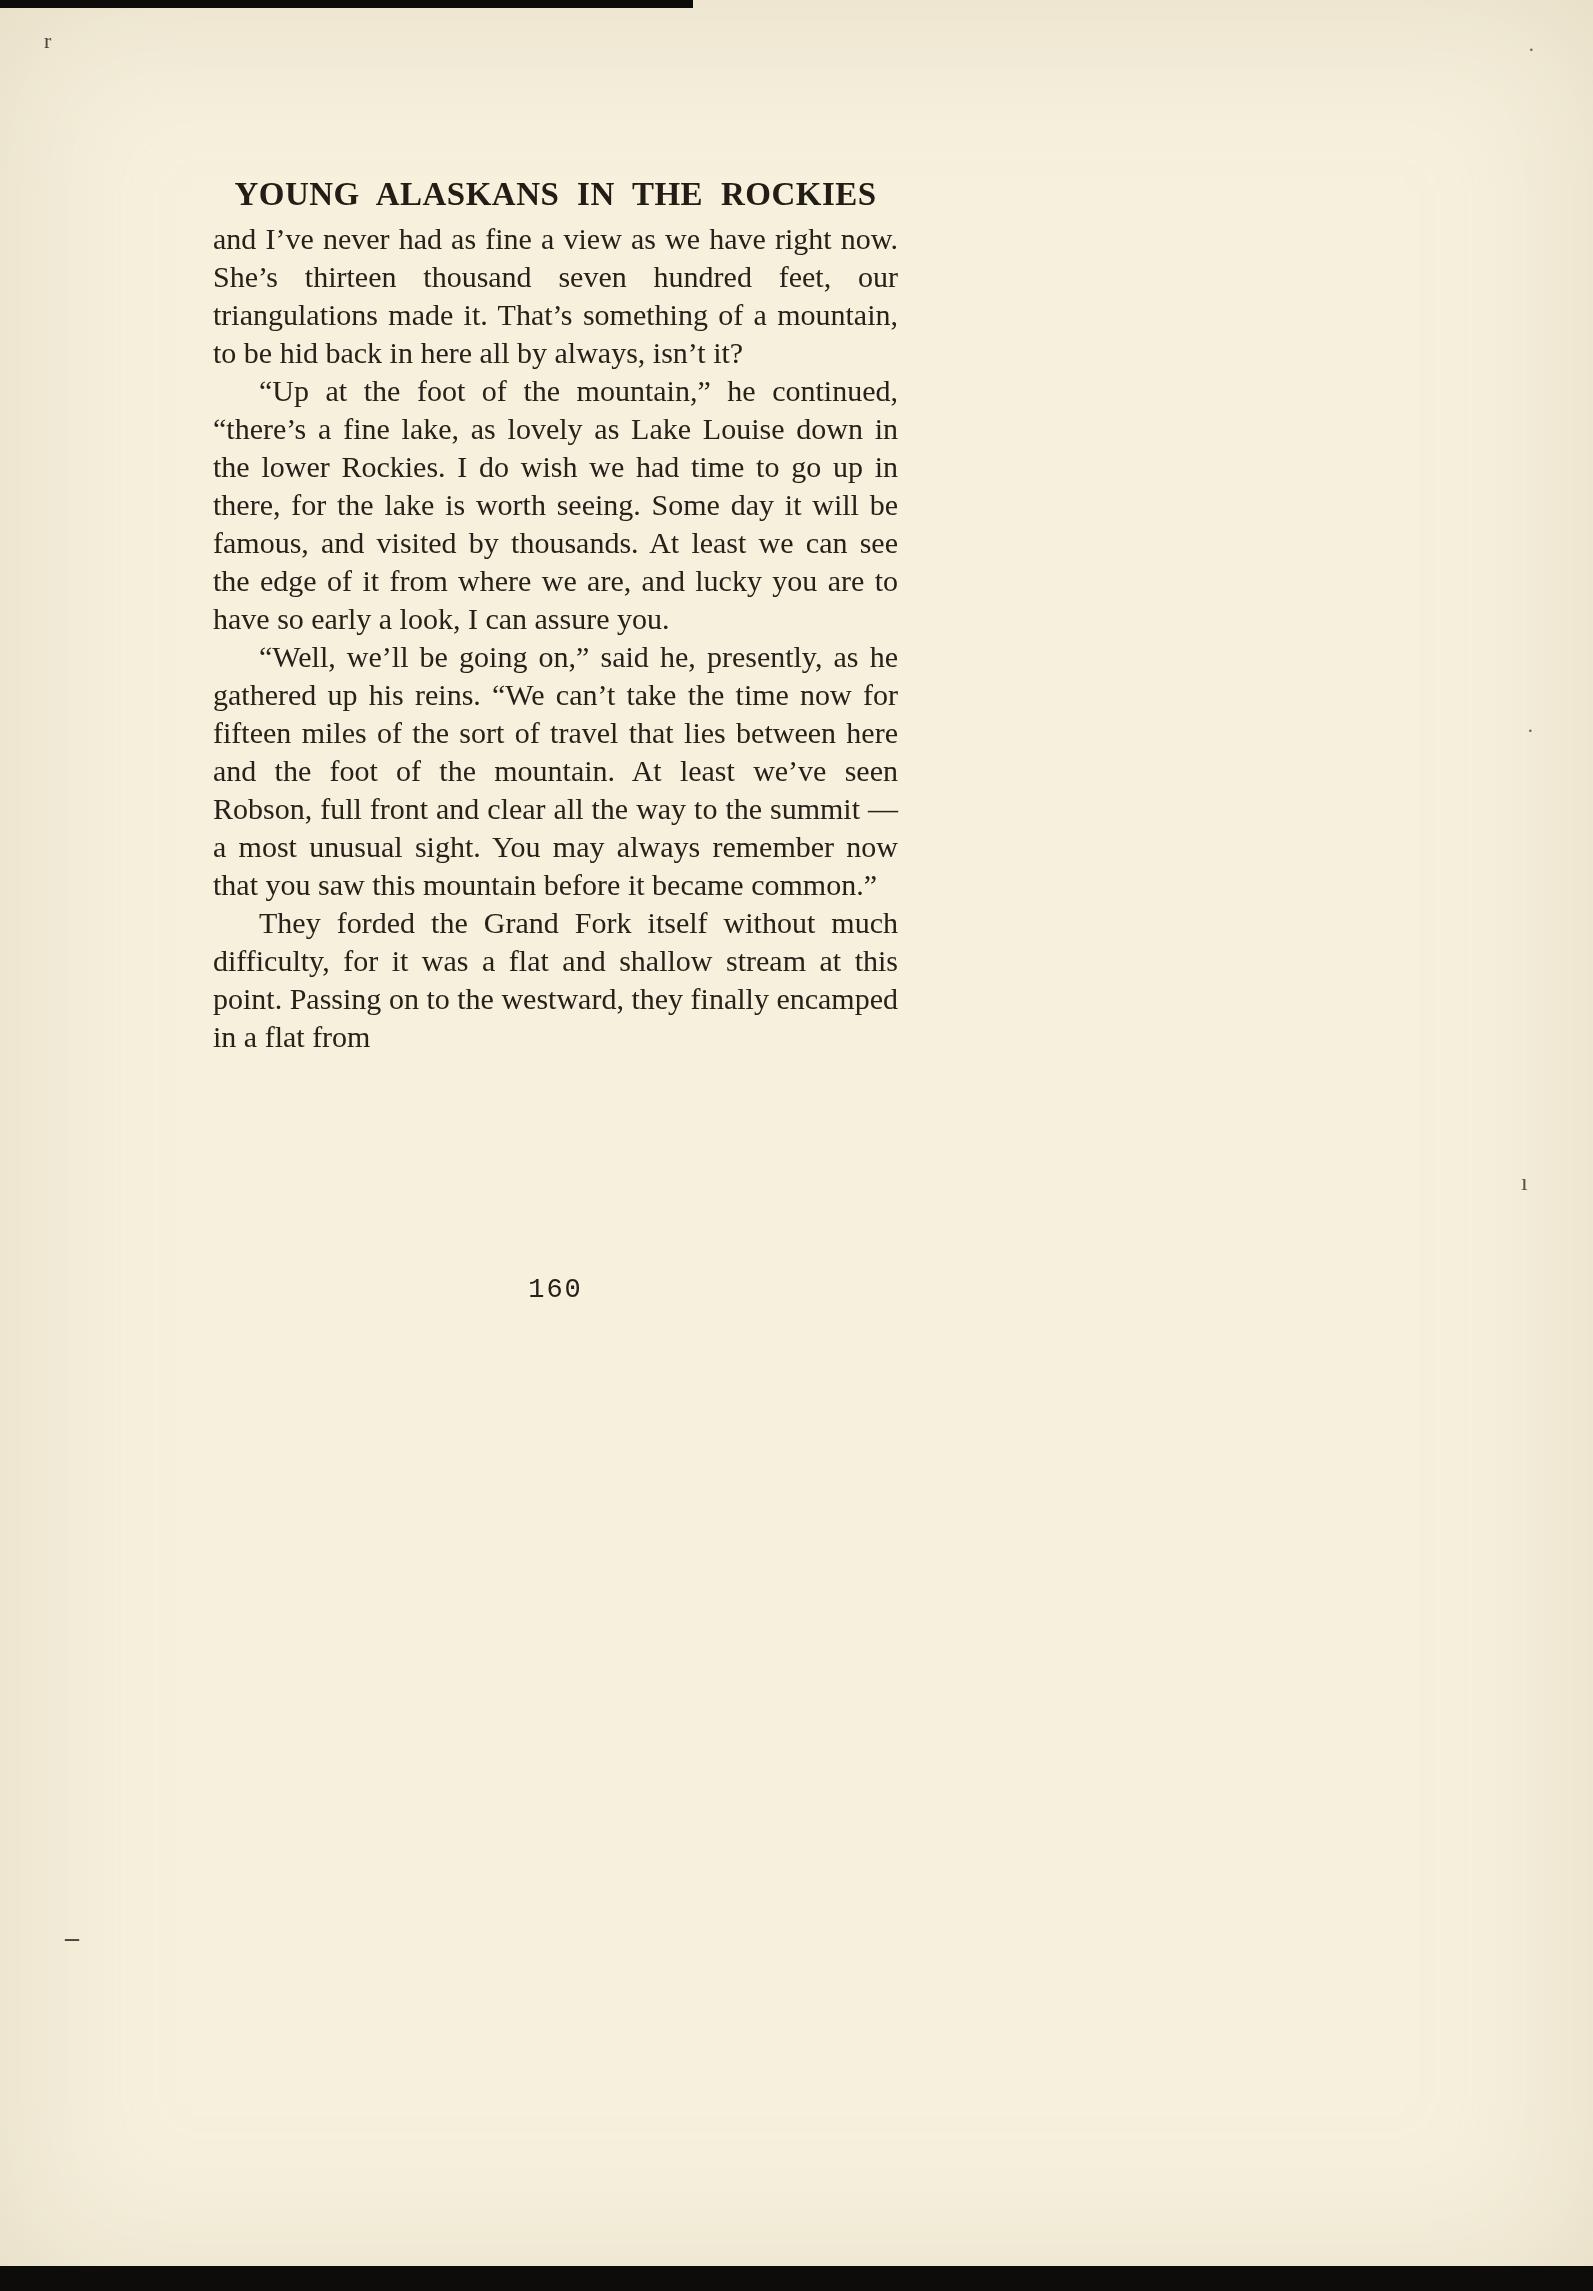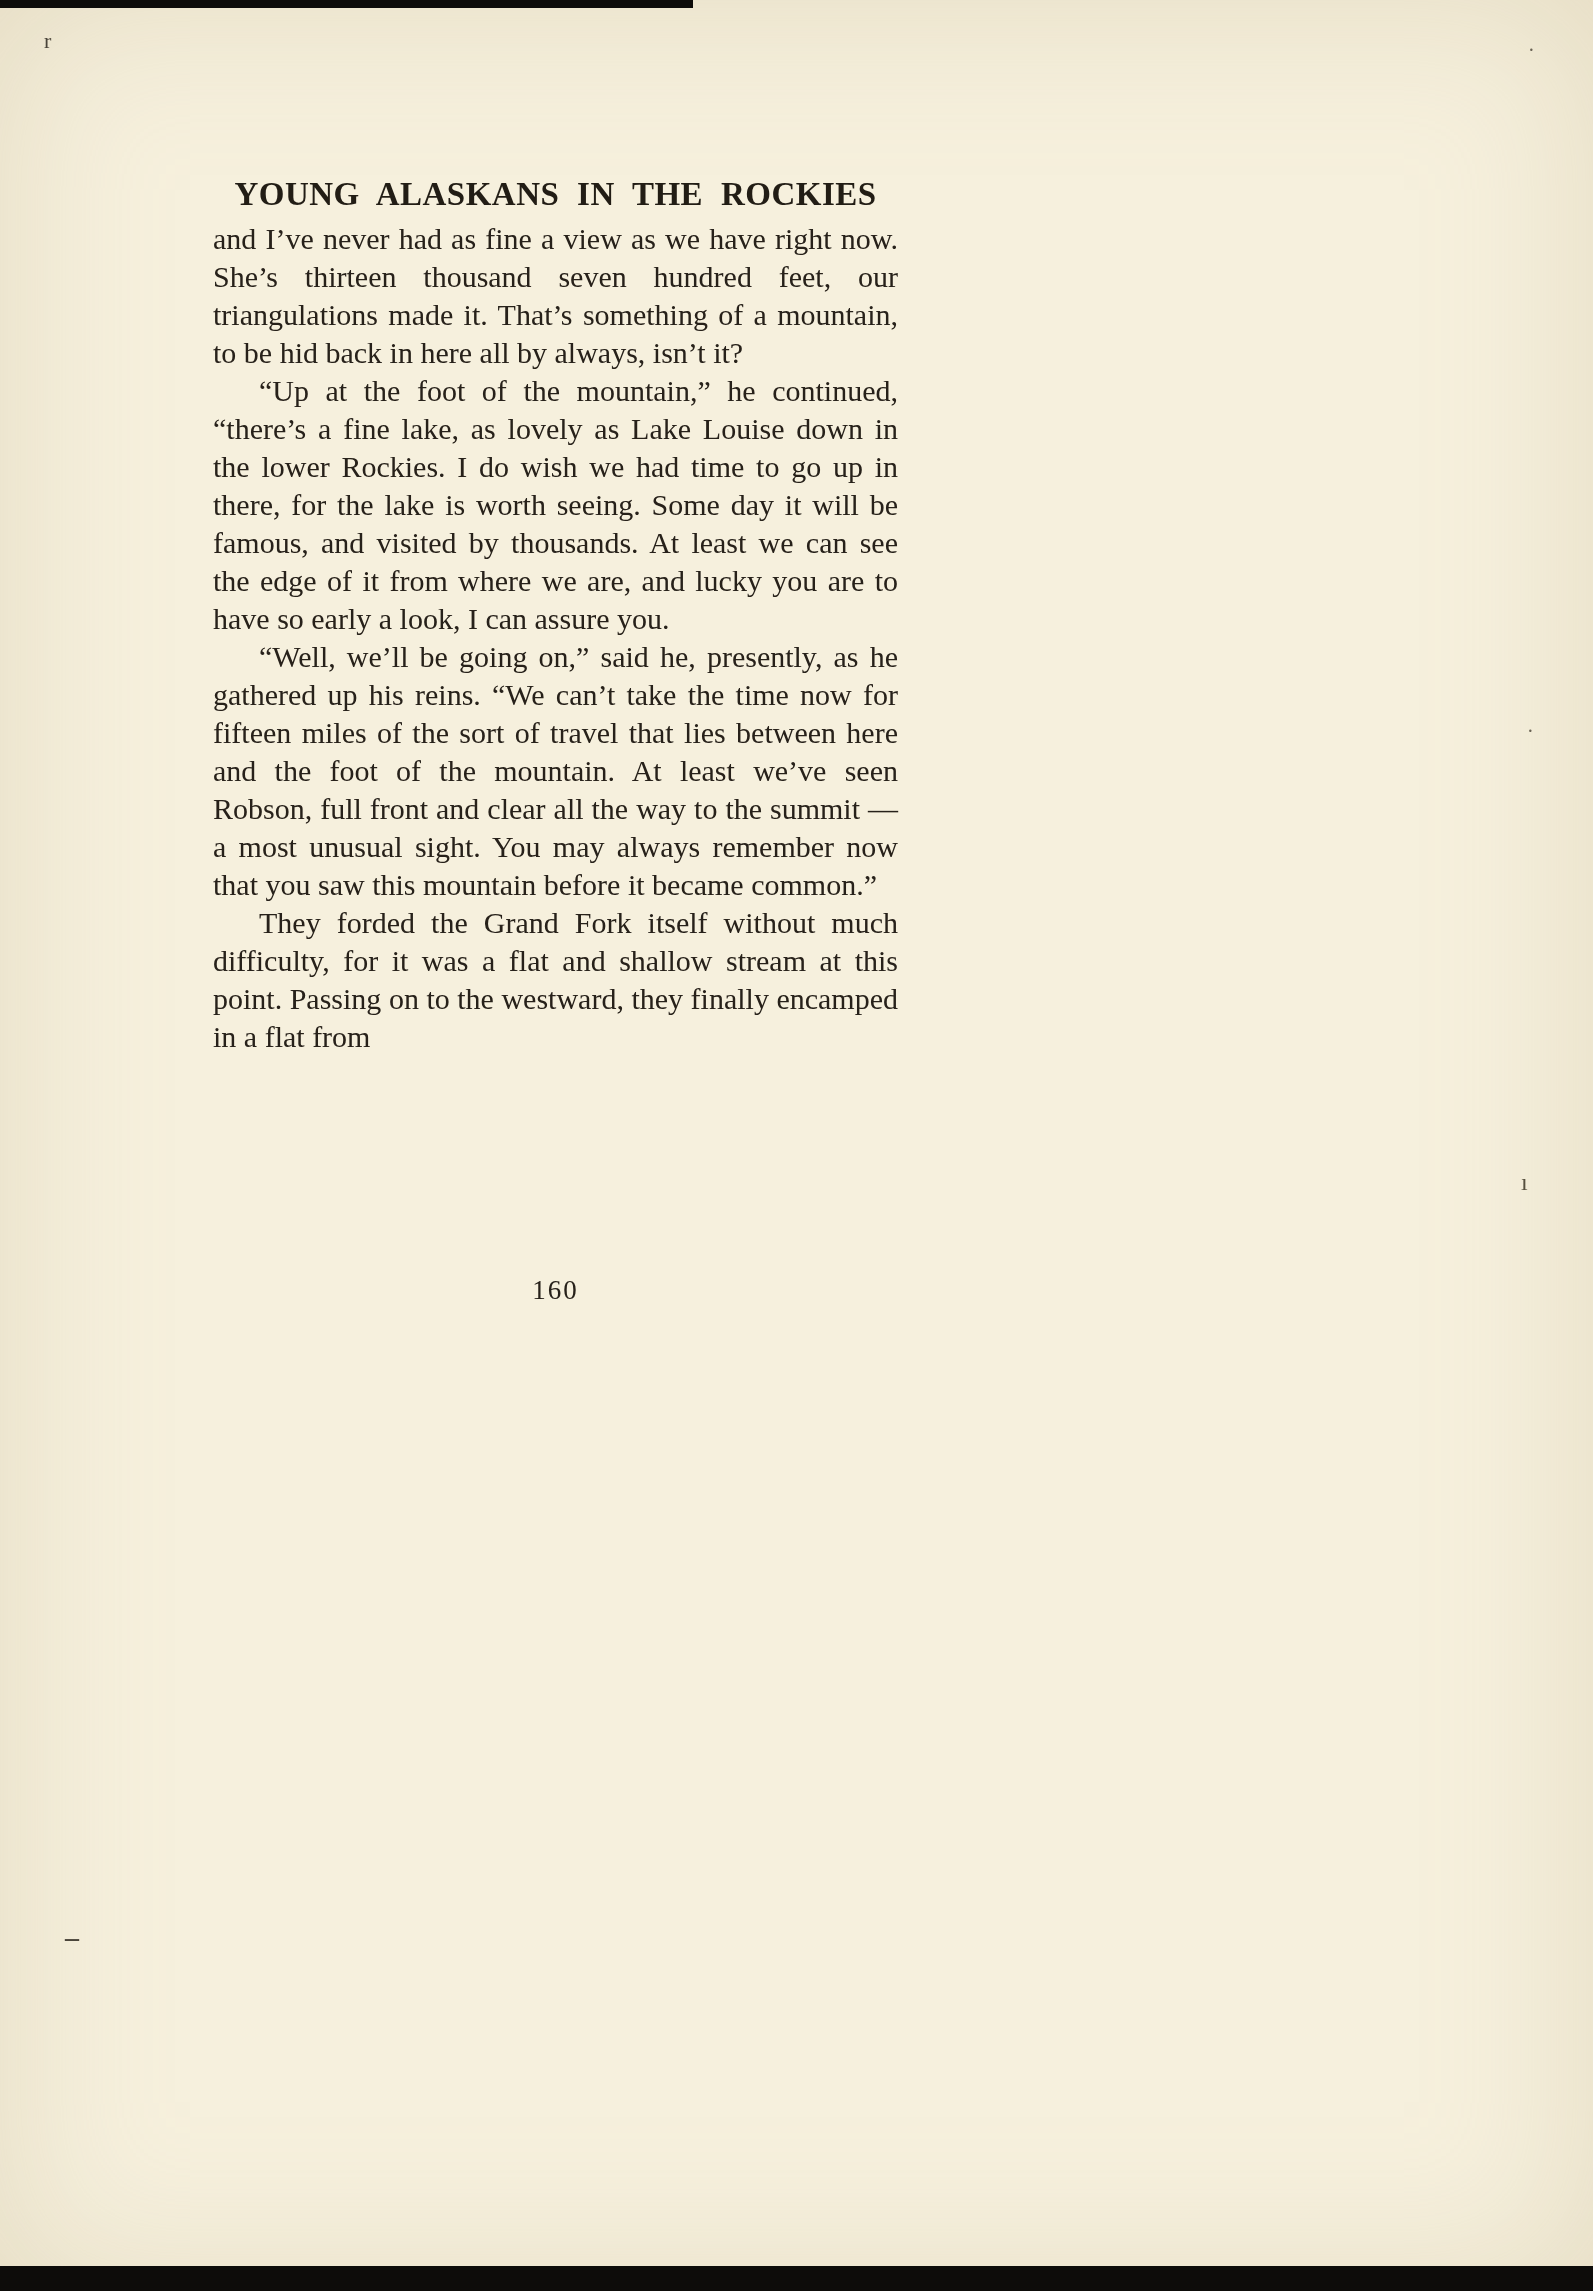--- a/index.html
+++ b/index.html
@@ -77,20 +77,21 @@
   }
   .page-number {
     position: absolute;
     left: 213px;
     top: 1275px;
     width: 685px;
     text-align: center;
     font-size: 27px;
     letter-spacing: 2px;
     color: #27211a;
+    font-family: Liberation Mono, monospace;
   }
 </style>
 </head>
 <body>
 
 <div class="page">
 
   <div class="scan-bar-top"></div>
   <div class="scan-bar-bottom"></div>
 

